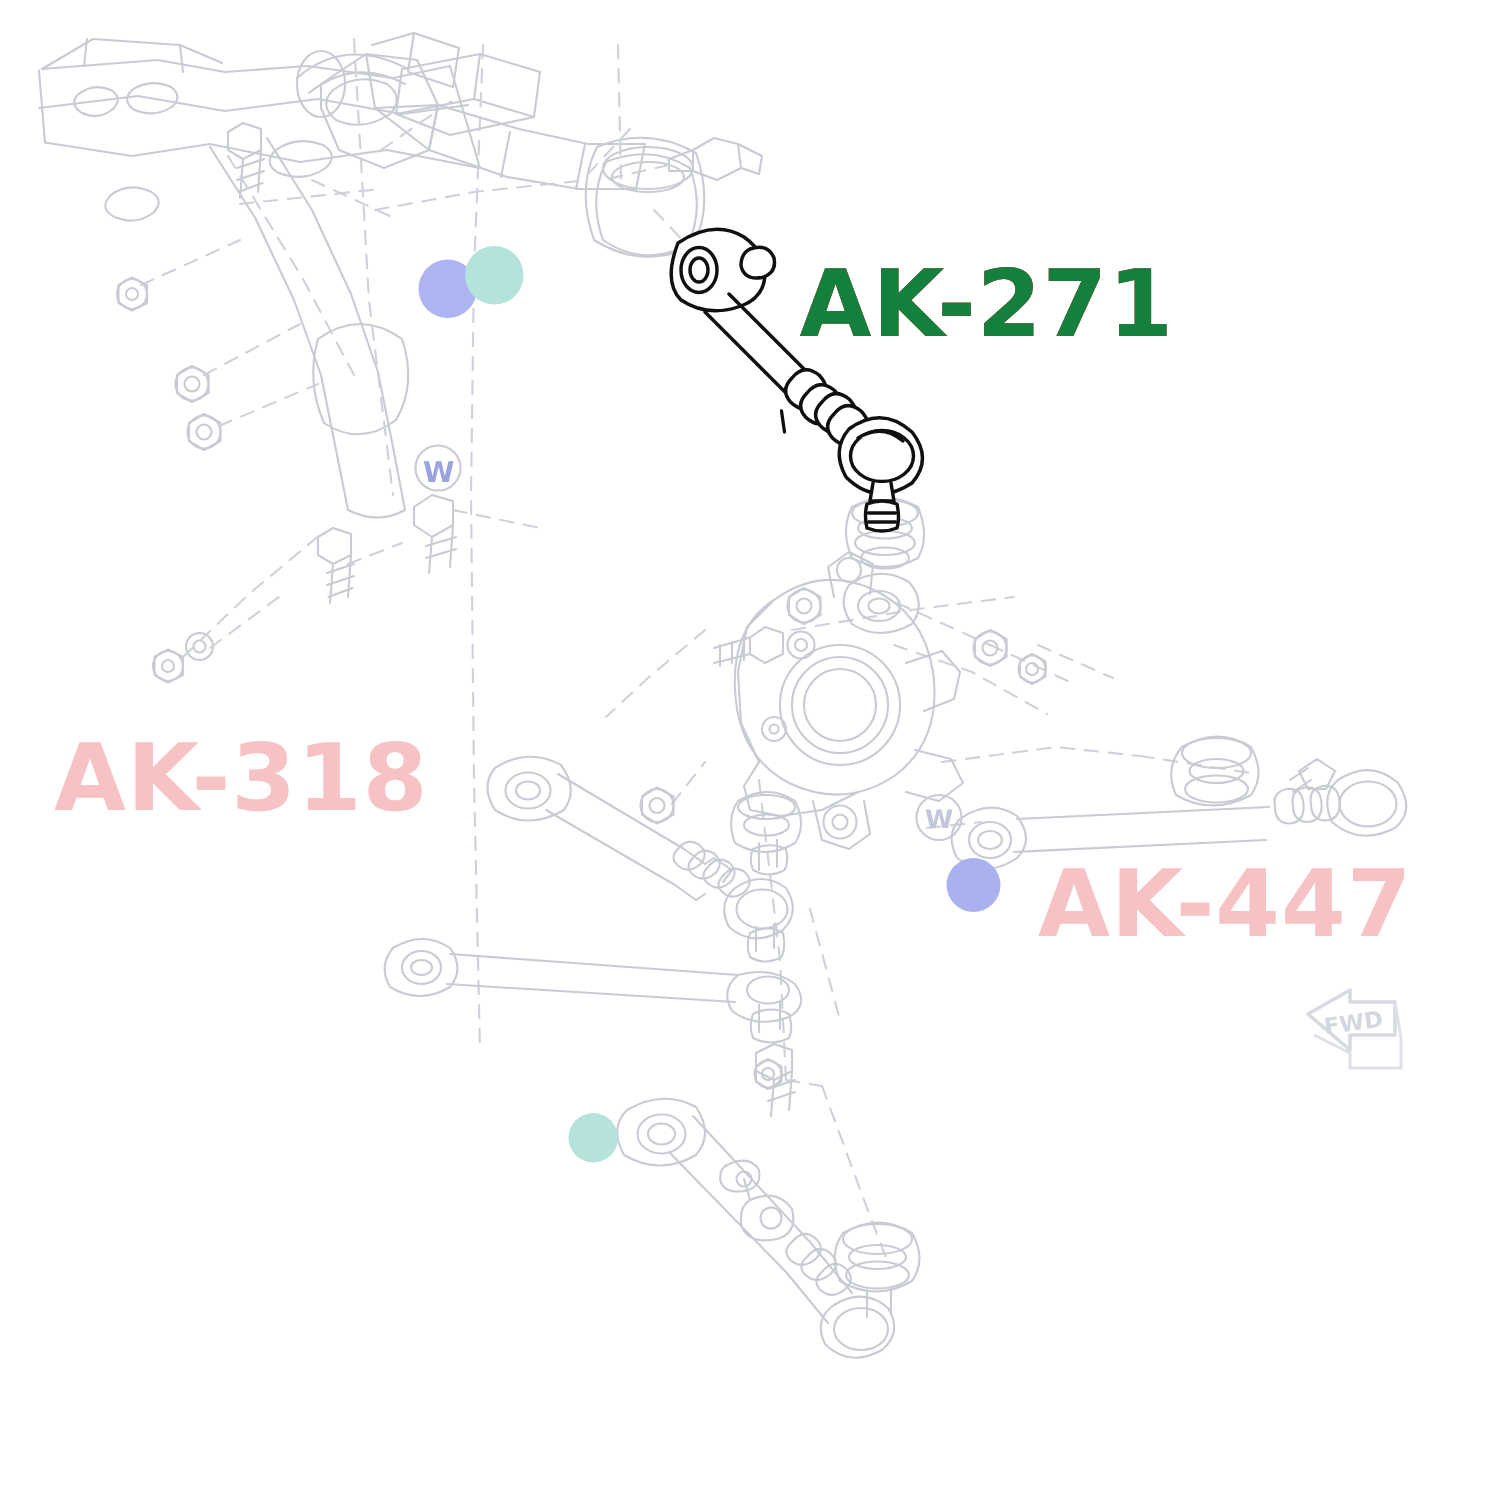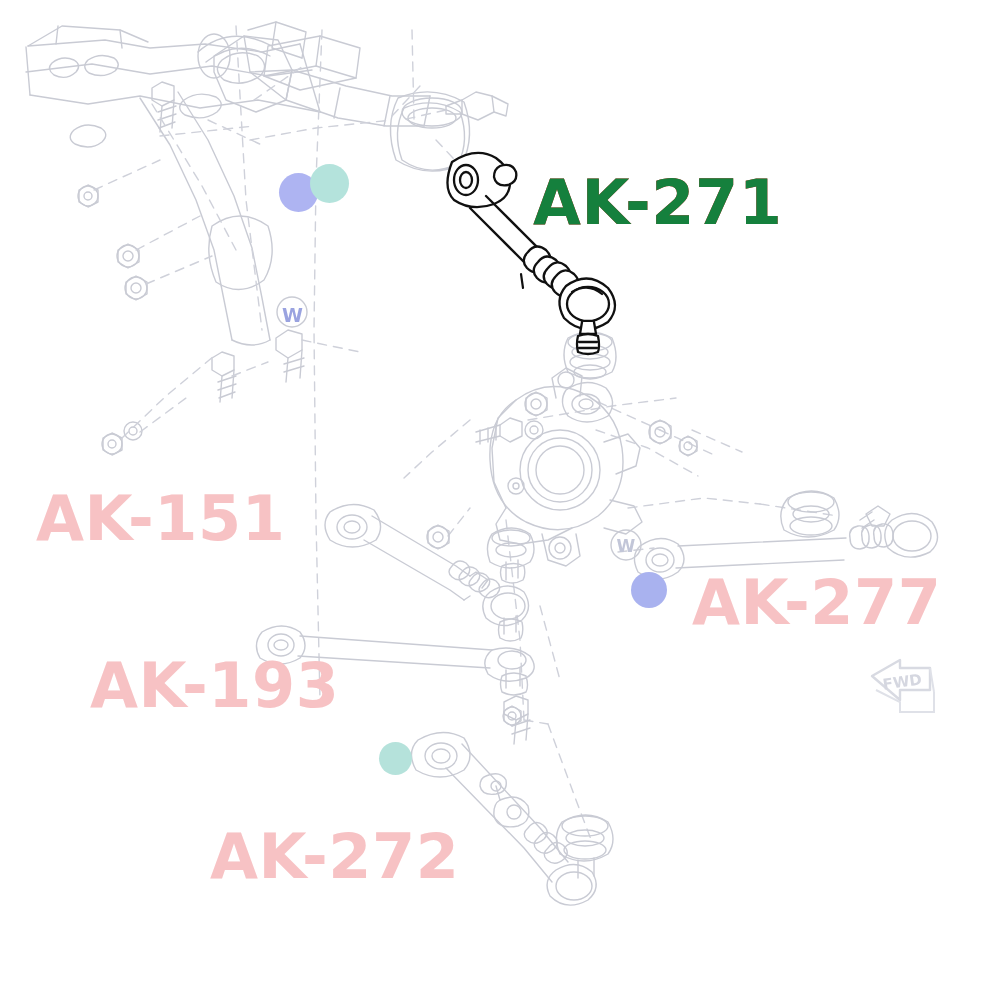--- a/index.html
+++ b/index.html
@@ -359,21 +359,19 @@
       <path d="M582 322 L580 334 L596 334 L594 322"></path>
       <path d="M578 336 q10 -4 20 0 q2 10 0 16 q-10 4 -20 0 q-2 -8 0 -16 Z"></path>
       <path d="M579 342 L597 342 M579 348 L597 348"></path>
     </g>
 
     <path d="M521 274 L523 288" fill="none" stroke="#101010" stroke-width="2.2" stroke-linecap="round"></path>
   </svg>
 
   <div class="partlabel active" id="lbl-ak271">AK-271</div>
 
-  <div class="partlabel faded" id="lbl-ak276">AK-151</div>
-
-  <div class="partlabel faded" id="lbl-ak193">AK-193</div>
-
-  <div class="partlabel faded" id="lbl-ak277">AK-277</div>
-
-  <div class="partlabel faded" id="lbl-ak272">AK-272</div>
+  <div class="partlabel faded" id="lbl-ak276">AK-318</div>
+
+
+  <div class="partlabel faded" id="lbl-ak277">AK-447</div>
+
 
 </div>
 
 </body></html>

